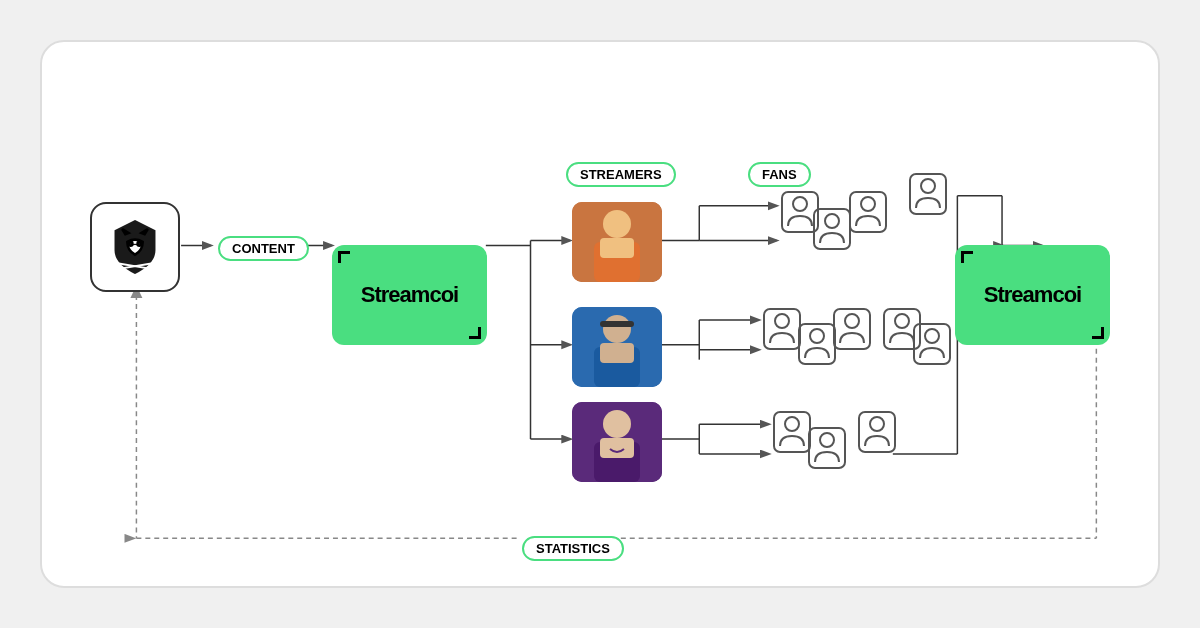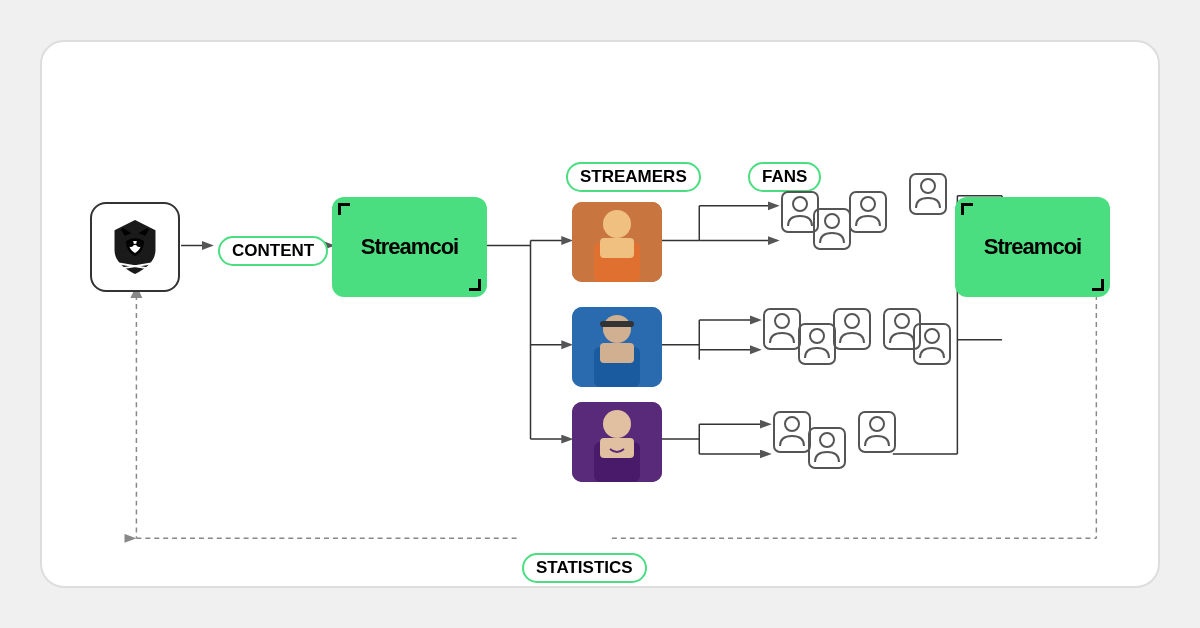--- a/index.html
+++ b/index.html
@@ -45,20 +45,21 @@
     }
     
     .streamcoi-box {
       position: absolute;
       background: #4ade80;
       border-radius: 12px;
       display: flex;
       align-items: center;
       justify-content: center;
       padding: 12px 20px;
+      margin-top: 48px;
     }
     .streamcoi-box .s-logo {
       font-size: 22px;
       font-weight: 900;
       color: #000;
       font-family: Arial, sans-serif;
       letter-spacing: -1px;
     }
     .streamcoi-box .corner-tl {
       position: absolute;
@@ -85,41 +86,41 @@
       top: 155px;
       width: 155px;
       height: 100px;
     }
     
     .badge {
       position: absolute;
       border: 2px solid #4ade80;
       border-radius: 20px;
       padding: 3px 12px;
-      font-size: 17px;
+      font-size: 13px;
       font-weight: 700;
       color: #000;
       background: #fff;
       white-space: nowrap;
     }
     .content-badge {
       left: 176px;
       top: 194px;
     }
     .streamers-badge {
       left: 524px;
       top: 120px;
     }
     .fans-badge {
       left: 706px;
       top: 120px;
     }
     .statistics-badge {
       left: 480px;
-      top: 511px;
+      top: 494px;
     }
     
     .streamer-photo {
       position: absolute;
       width: 90px;
       height: 80px;
       border-radius: 10px;
       overflow: hidden;
       background: #333;
       display: flex;

